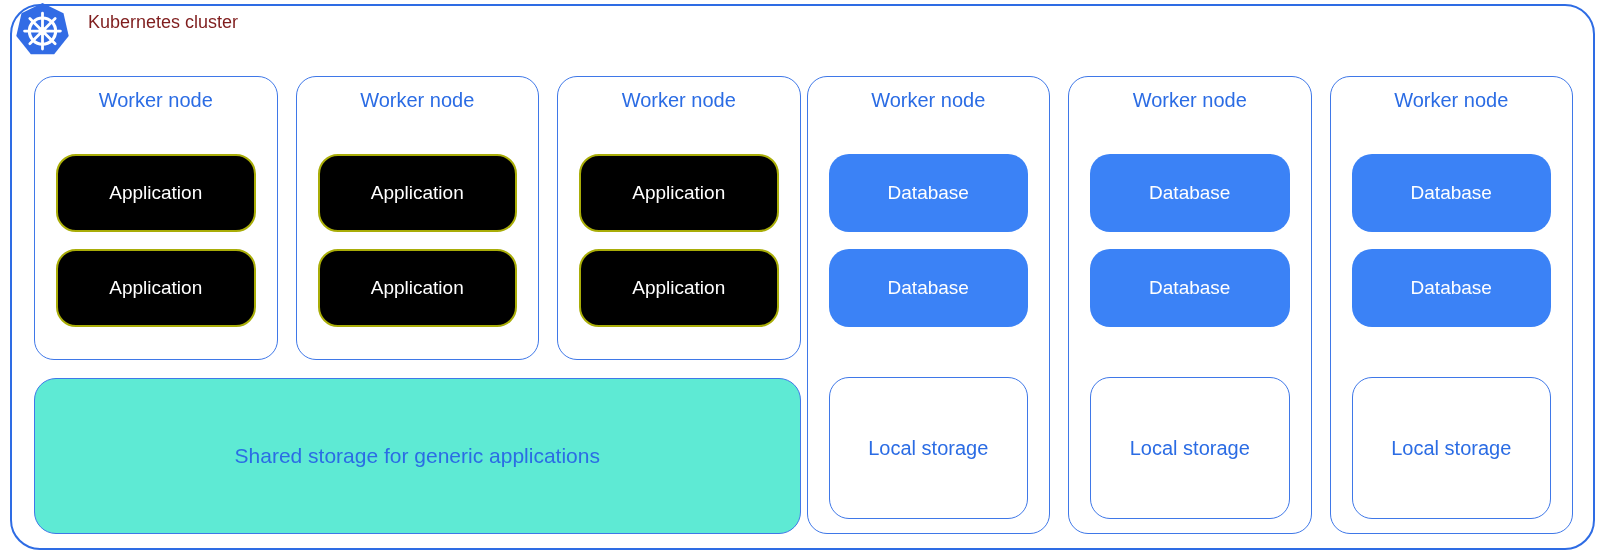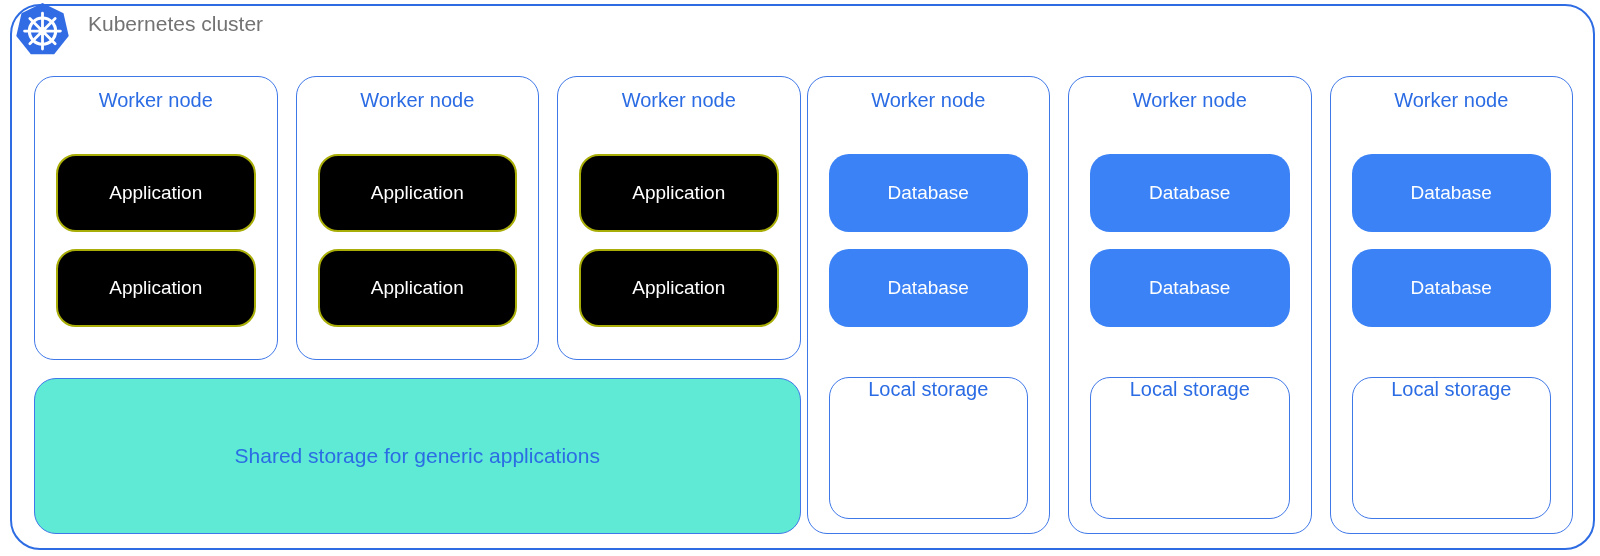--- a/index.html
+++ b/index.html
@@ -24,22 +24,22 @@
   .logo {
     position: absolute;
     left: 14px; top: 2px;
     width: 57px; height: 56px;
   }
   .logo svg { width: 100%; height: 100%; display: block; }
 
   .cluster-title {
     position: absolute;
     left: 88px; top: 12px;
-    font-size: 21px;
-    color: #737373;
+    font-size: 18px;
+    color: #7f1d1d;
     white-space: nowrap;
   }
 
   .content {
     position: absolute;
     left: 22px; right: 20px;
     top: 70px; bottom: 14px;
     display: flex;
     gap: 6px;
   }
@@ -83,21 +83,21 @@
   .pill.app { background: #000000; border: 2px solid #a9ad08; }
   .pill.db  { background: #3b82f6; }
 
   .local {
     margin: auto 21px 14px 21px;
     height: 142px;
     box-sizing: border-box;
     border: 1.5px solid #3f78e8;
     border-radius: 20px;
     display: flex;
-    align-items: flex-start;
+    align-items: center;
     justify-content: center;
     font-size: 20px;
     color: #2b6ce4;
     background: #ffffff;
   }
 
   .shared {
     flex: 1;
     margin-top: 18px;
     box-sizing: border-box;

